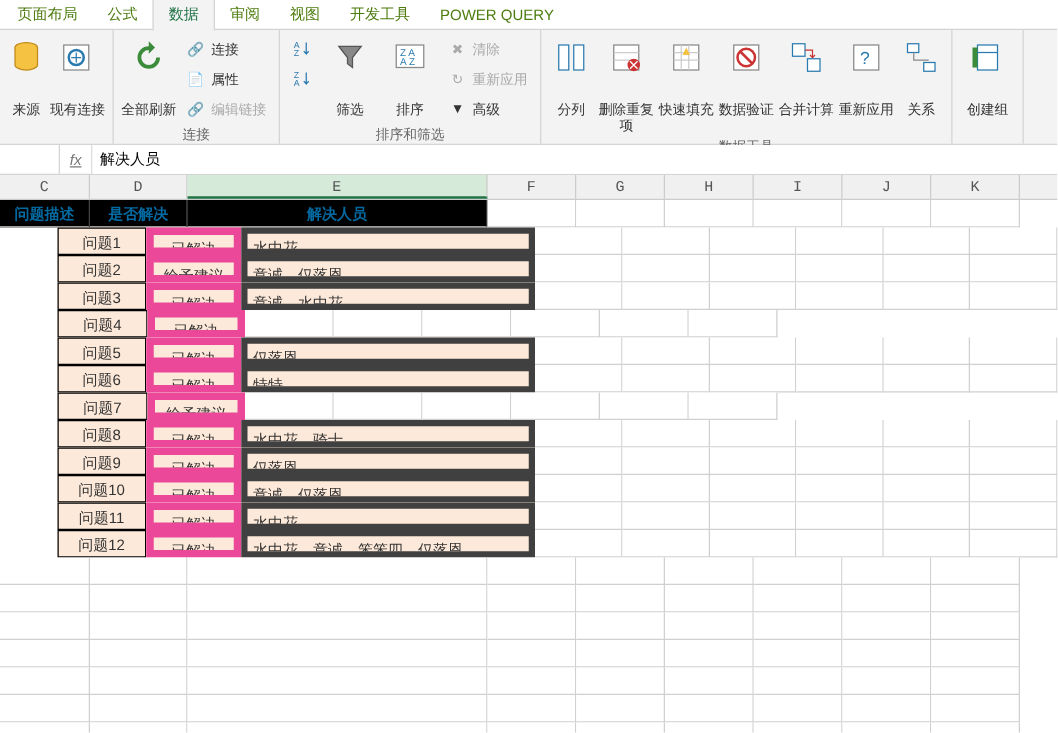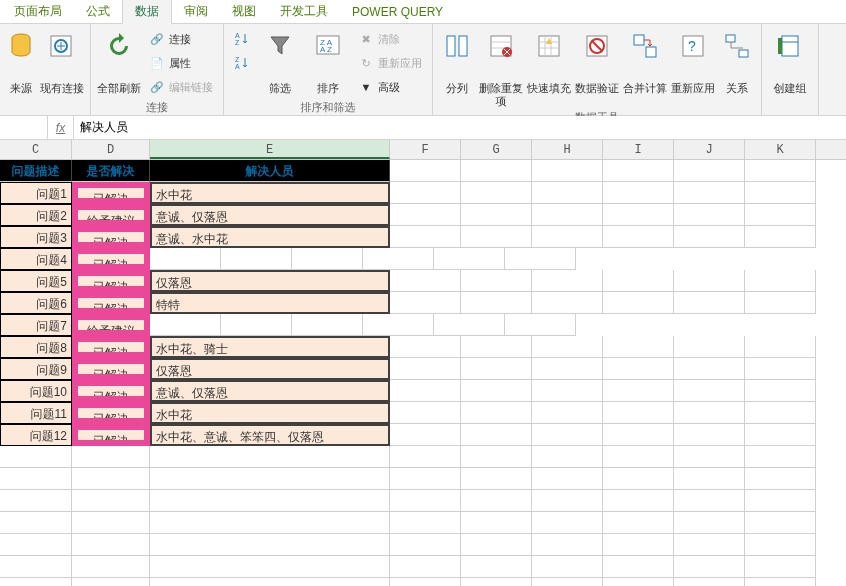--- a/index.html
+++ b/index.html
@@ -31,23 +31,23 @@
 
 .col-headers { display: flex; height: 20px; background: #f0f0f0; border-bottom: 1px solid #ccc; }
 .col-header { border-right: 1px solid #ccc; text-align: center; font-size: 12px; color: #555; line-height: 20px; font-family: "Courier New", monospace; }
 .col-header.active { background: #d6ead9; border-bottom: 2px solid #217346; }
 
 
 .grid { position: relative; }
 .row { display: flex; height: 22px; }
 .cell { border-right: 1px solid #d0d0d0; border-bottom: 1px solid #d0d0d0; padding: 0 4px; font-size: 12px; line-height: 22px; overflow: hidden; white-space: nowrap; }
 .cell.hdr { background: #000; color: #0369a1; font-weight: bold; text-align: center; border-right: 1px solid #444; }
-.cell.colC { width: 72px; background: #fde9d9; border: 1px solid #000; text-align: right; }
+.cell.colC { width: 72px; background: #fde9d9; border: 1px solid #000; text-align: center; margin-left: 46px; }
 .cell.colD { width: 78px; background: #fde9d9; border: 6px solid #ec4899; text-align: center; }
-.cell.colE { width: 240px; background: #fde9d9; border: 2px solid #404040; text-align: left; }
+.cell.colE { width: 240px; background: #fde9d9; border: 5px solid #404040; text-align: left; }
 .cell.plain { background: #fff; }
 .wC { width: 72px; } .wD { width: 78px; } .wE { width: 240px; }
 .wF, .wG, .wH, .wI, .wJ, .wK { width: 71px; }
 
 svg { display: block; }
 </style>
 </head>
 <body>
 
 <div class="ribbon-tabs">

